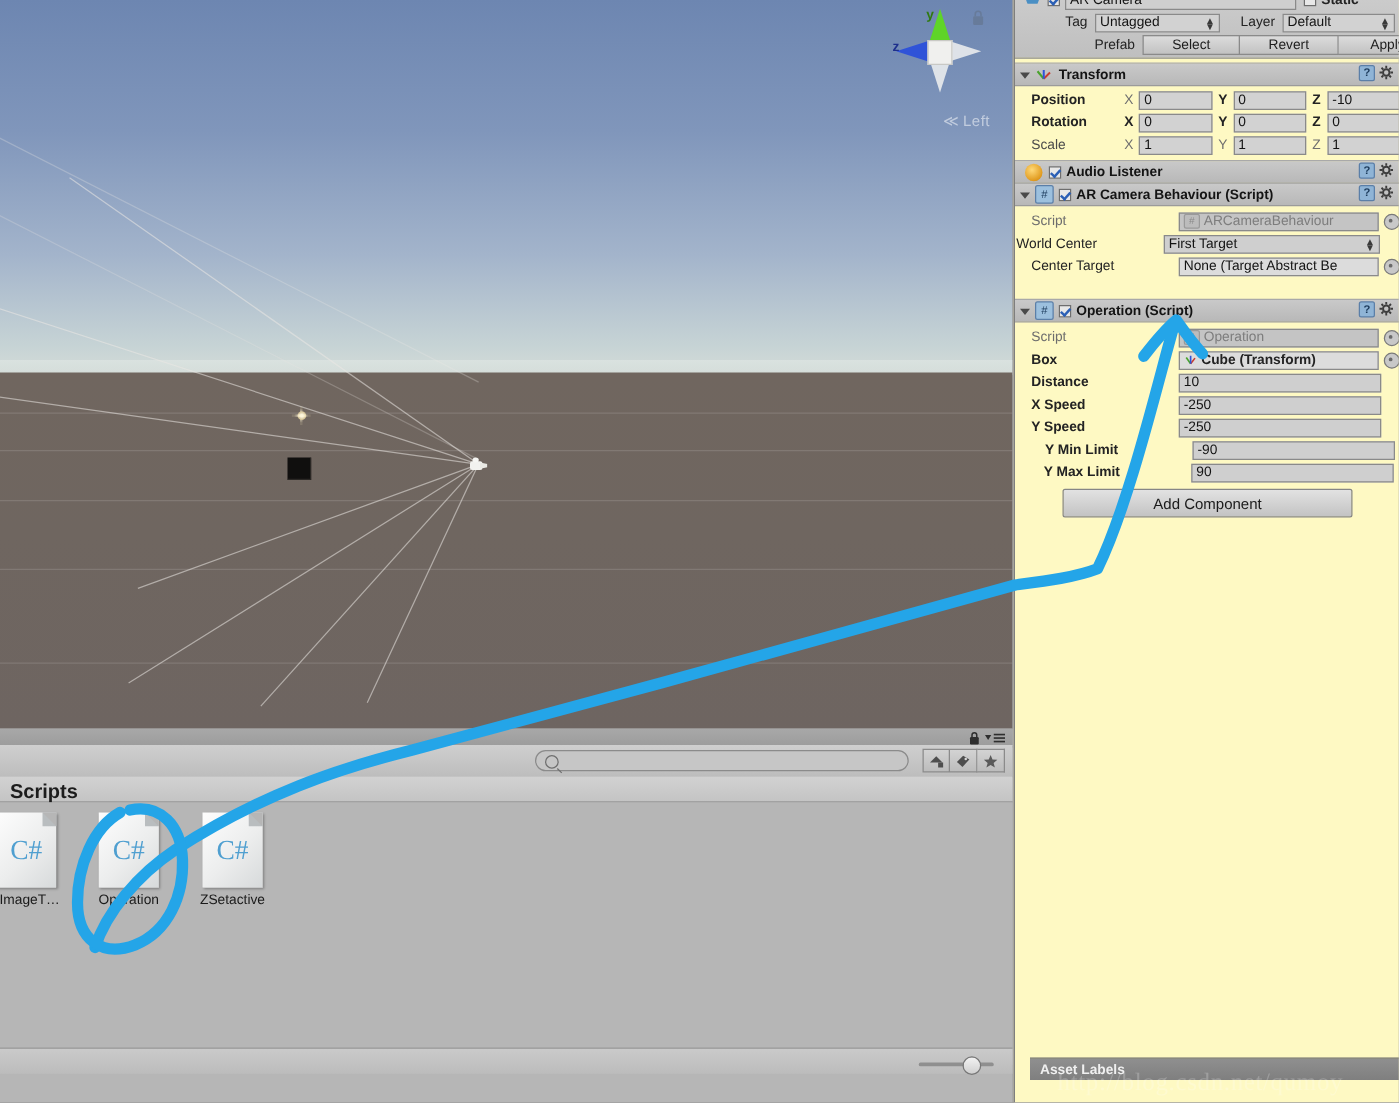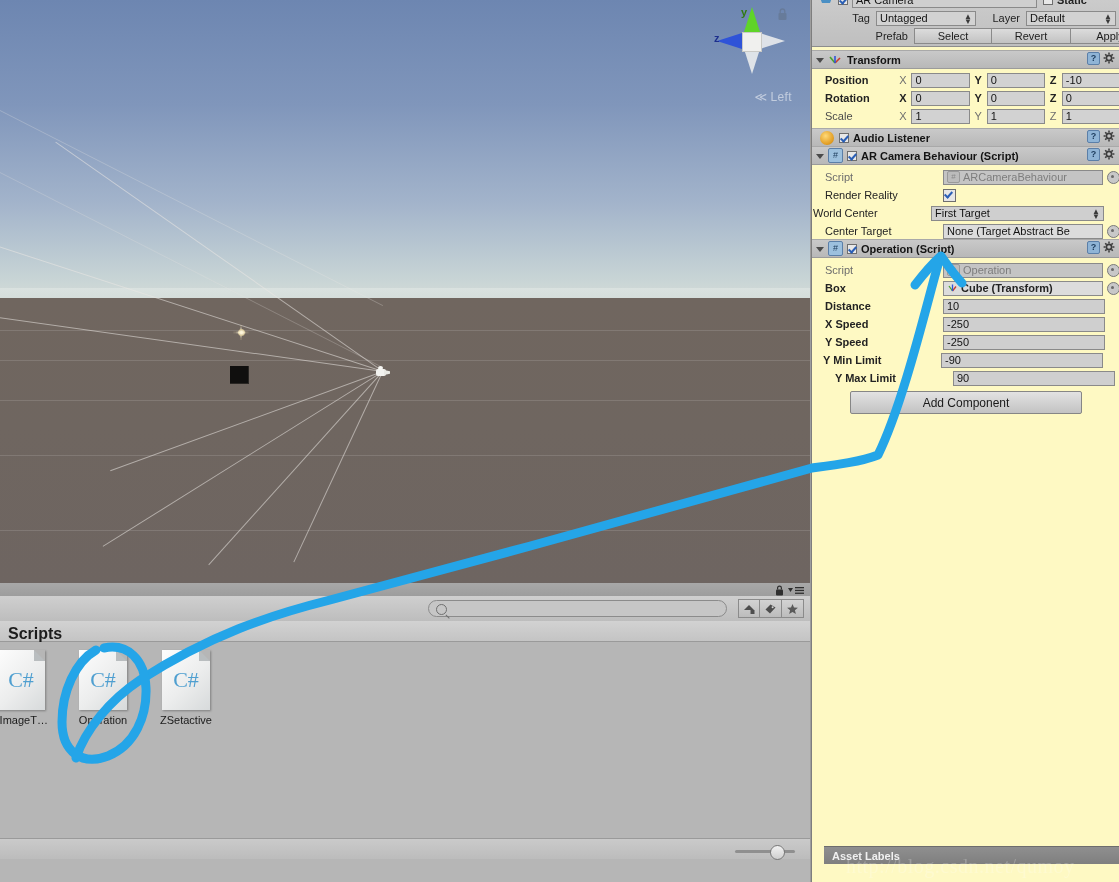--- a/index.html
+++ b/index.html
@@ -382,24 +382,20 @@
         <div class="row">
           <div class="lbl" style="width:118px;padding-left:13px;color:#6d6d6d;">Script</div>
           <div class="fld fld-dim" style="width:160px;">
             <span style="display:inline-block;width:11px;height:10px;border:1px solid #9a9a9a;border-radius:2px;
                          background:#bcbcbc;font-size:8px;line-height:9px;text-align:center;margin-right:3px;color:#8a8a8a;">#</span>
             <span>ARCameraBehaviour</span>
           </div>
           <span class="radio-dot" style="margin-left:4px;"></span>
         </div>
         <div class="row">
-          <div class="lbl" style="width:118px;padding-left:13px;">Render Reality</div>
-          <div class="cbx on" style="width:13px;height:13px;background:#e6e6e6;"></div>
-        </div>
-        <div class="row">
           <div class="lbl" style="width:118px;padding-left:1px;">World Center</div>
           <div class="fld dropdown fld-w" style="width:173px;">
             <span>First Target</span>
             <span class="dd-arrows">▲<br>▼</span>
           </div>
         </div>
         <div class="row">
           <div class="lbl" style="width:118px;padding-left:13px;">Center Target</div>
           <div class="fld" style="width:160px;background:#dcdcdc;">None (Target Abstract Be</div>
           <span class="radio-dot" style="margin-left:4px;"></span>
@@ -452,21 +448,21 @@
         </div>
         <div class="row">
           <div class="lbl lbl-b" style="width:118px;padding-left:13px;">X Speed</div>
           <div class="fld fld-w" style="width:162px;">-250</div>
         </div>
         <div class="row">
           <div class="lbl lbl-b" style="width:118px;padding-left:13px;">Y Speed</div>
           <div class="fld fld-w" style="width:162px;">-250</div>
         </div>
         <div class="row">
-          <div class="lbl lbl-b" style="width:118px;padding-left:11px;">Y Min Limit</div>
+          <div class="lbl lbl-b" style="width:118px;padding-left:24px;">Y Min Limit</div>
           <div class="fld fld-w" style="width:162px;">-90</div>
         </div>
         <div class="row">
           <div class="lbl lbl-b" style="width:118px;padding-left:23px;">Y Max Limit</div>
           <div class="fld fld-w" style="width:162px;">90</div>
         </div>
       </div>
     </div>
 
     <div class="add-comp-wrap">

